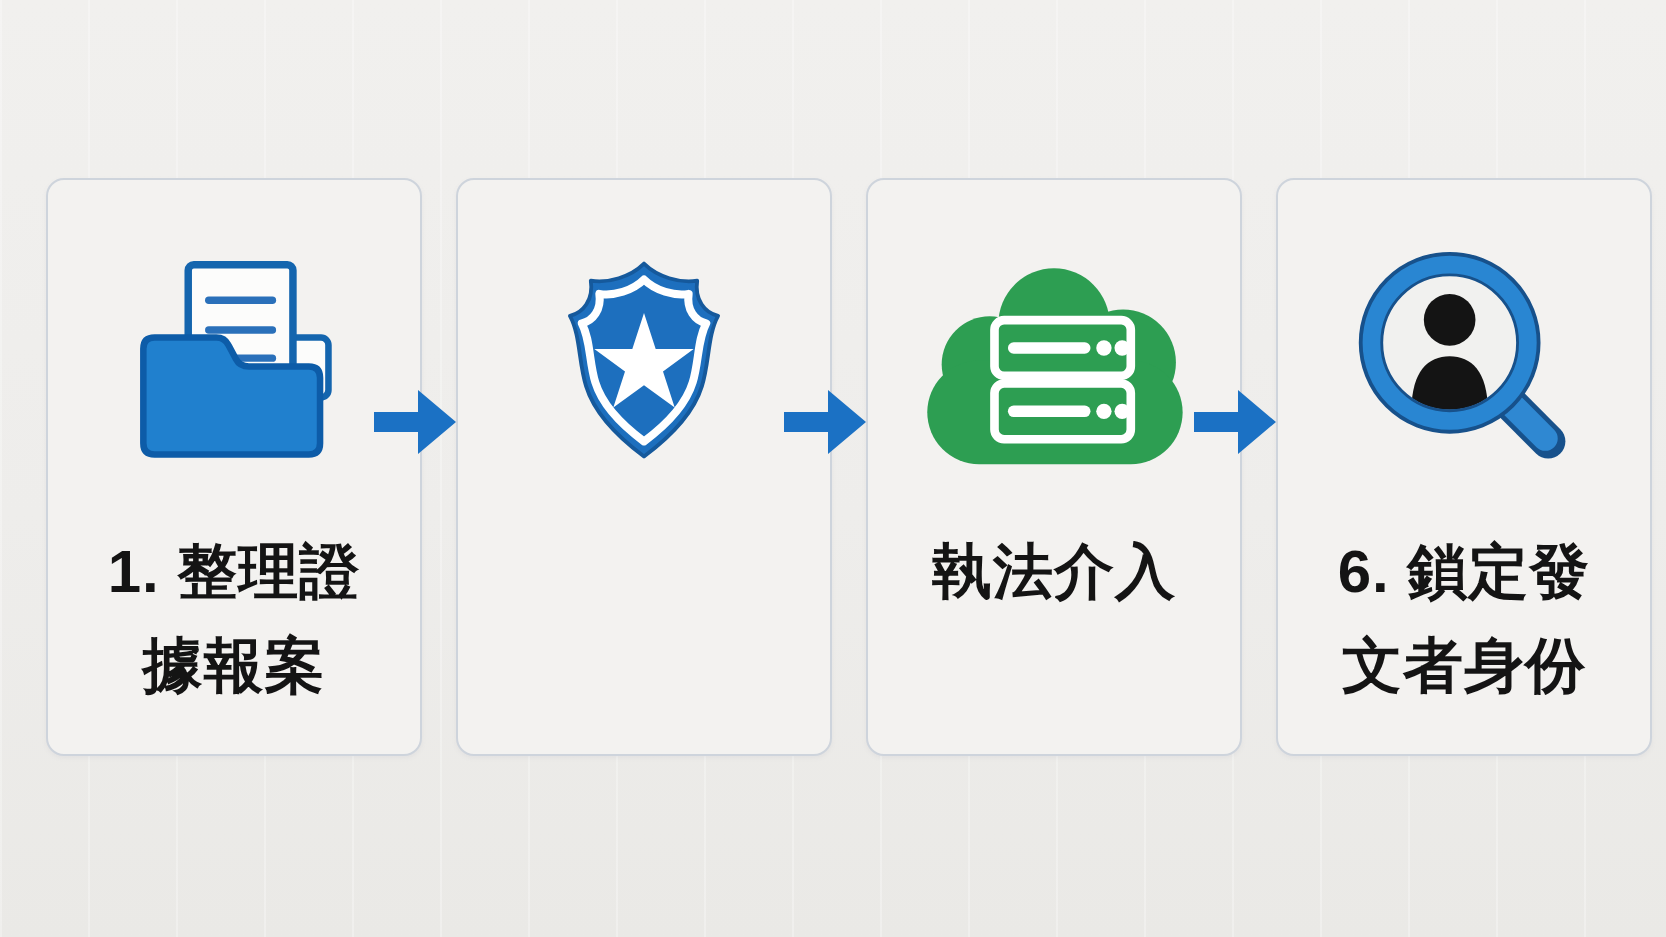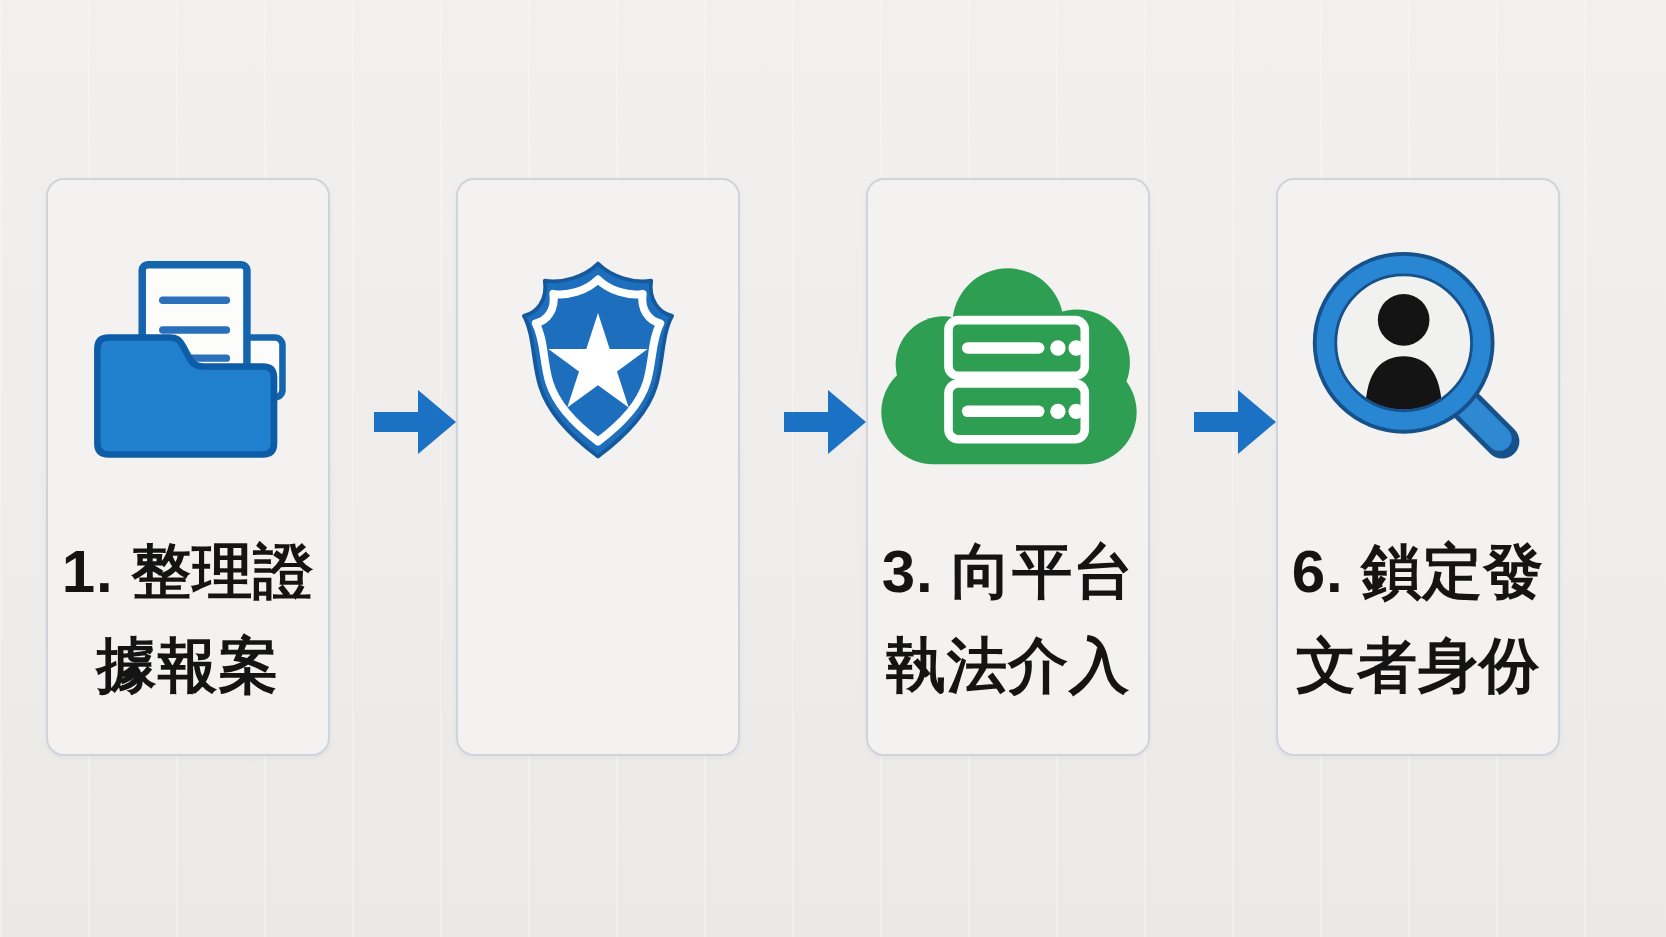--- a/index.html
+++ b/index.html
@@ -12,21 +12,21 @@
     width:1666px;height:937px;
     overflow:hidden;
     background-color:#eeedeb;
     background-image:
       repeating-linear-gradient(90deg, rgba(255,255,255,.28) 0 2px, rgba(0,0,0,0) 2px 88px),
       linear-gradient(180deg,#f1f0ee 0%,#eeedeb 55%,#eae9e6 100%);
   }
   .step-card{
     position:absolute;
     top:178px;
-    width:284px;height:578px;
+    width:376px;height:578px;
     background:#f3f2f0;
     border:2px solid #ced4dc;
     border-radius:18px;
     box-shadow:0 2px 5px rgba(110,120,140,.07);
     box-sizing:border-box;
   }
   .icon-wrap{
     position:absolute;
     top:60px;left:0;right:0;height:240px;
     display:flex;align-items:center;justify-content:center;
@@ -103,21 +103,20 @@
           <line x1="108" y1="105" x2="182" y2="105" stroke="#ffffff" stroke-width="12" stroke-linecap="round"></line>
           <circle cx="202" cy="105" r="8"></circle>
           <circle cx="221" cy="105" r="8"></circle>
           <line x1="108" y1="171" x2="182" y2="171" stroke="#ffffff" stroke-width="12" stroke-linecap="round"></line>
           <circle cx="202" cy="171" r="8"></circle>
           <circle cx="221" cy="171" r="8"></circle>
         </g>
       </svg>
     </div>
     <h2 class="step-label">
-      <span class="line">3. 向平台</span>
       <span class="line">執法介入</span>
     </h2>
   </section>
 
   <svg class="flow-arrow" style="left:1194px" width="82" height="66" viewBox="0 0 82 66" aria-hidden="true">
     <polygon points="0,23 44,23 44,1 82,33 44,65 44,43 0,43" stroke-linejoin="round" fill="#1b71c4"></polygon>
   </svg>
 
   <section class="step-card" style="left:1276px">
     <div class="icon-wrap">

